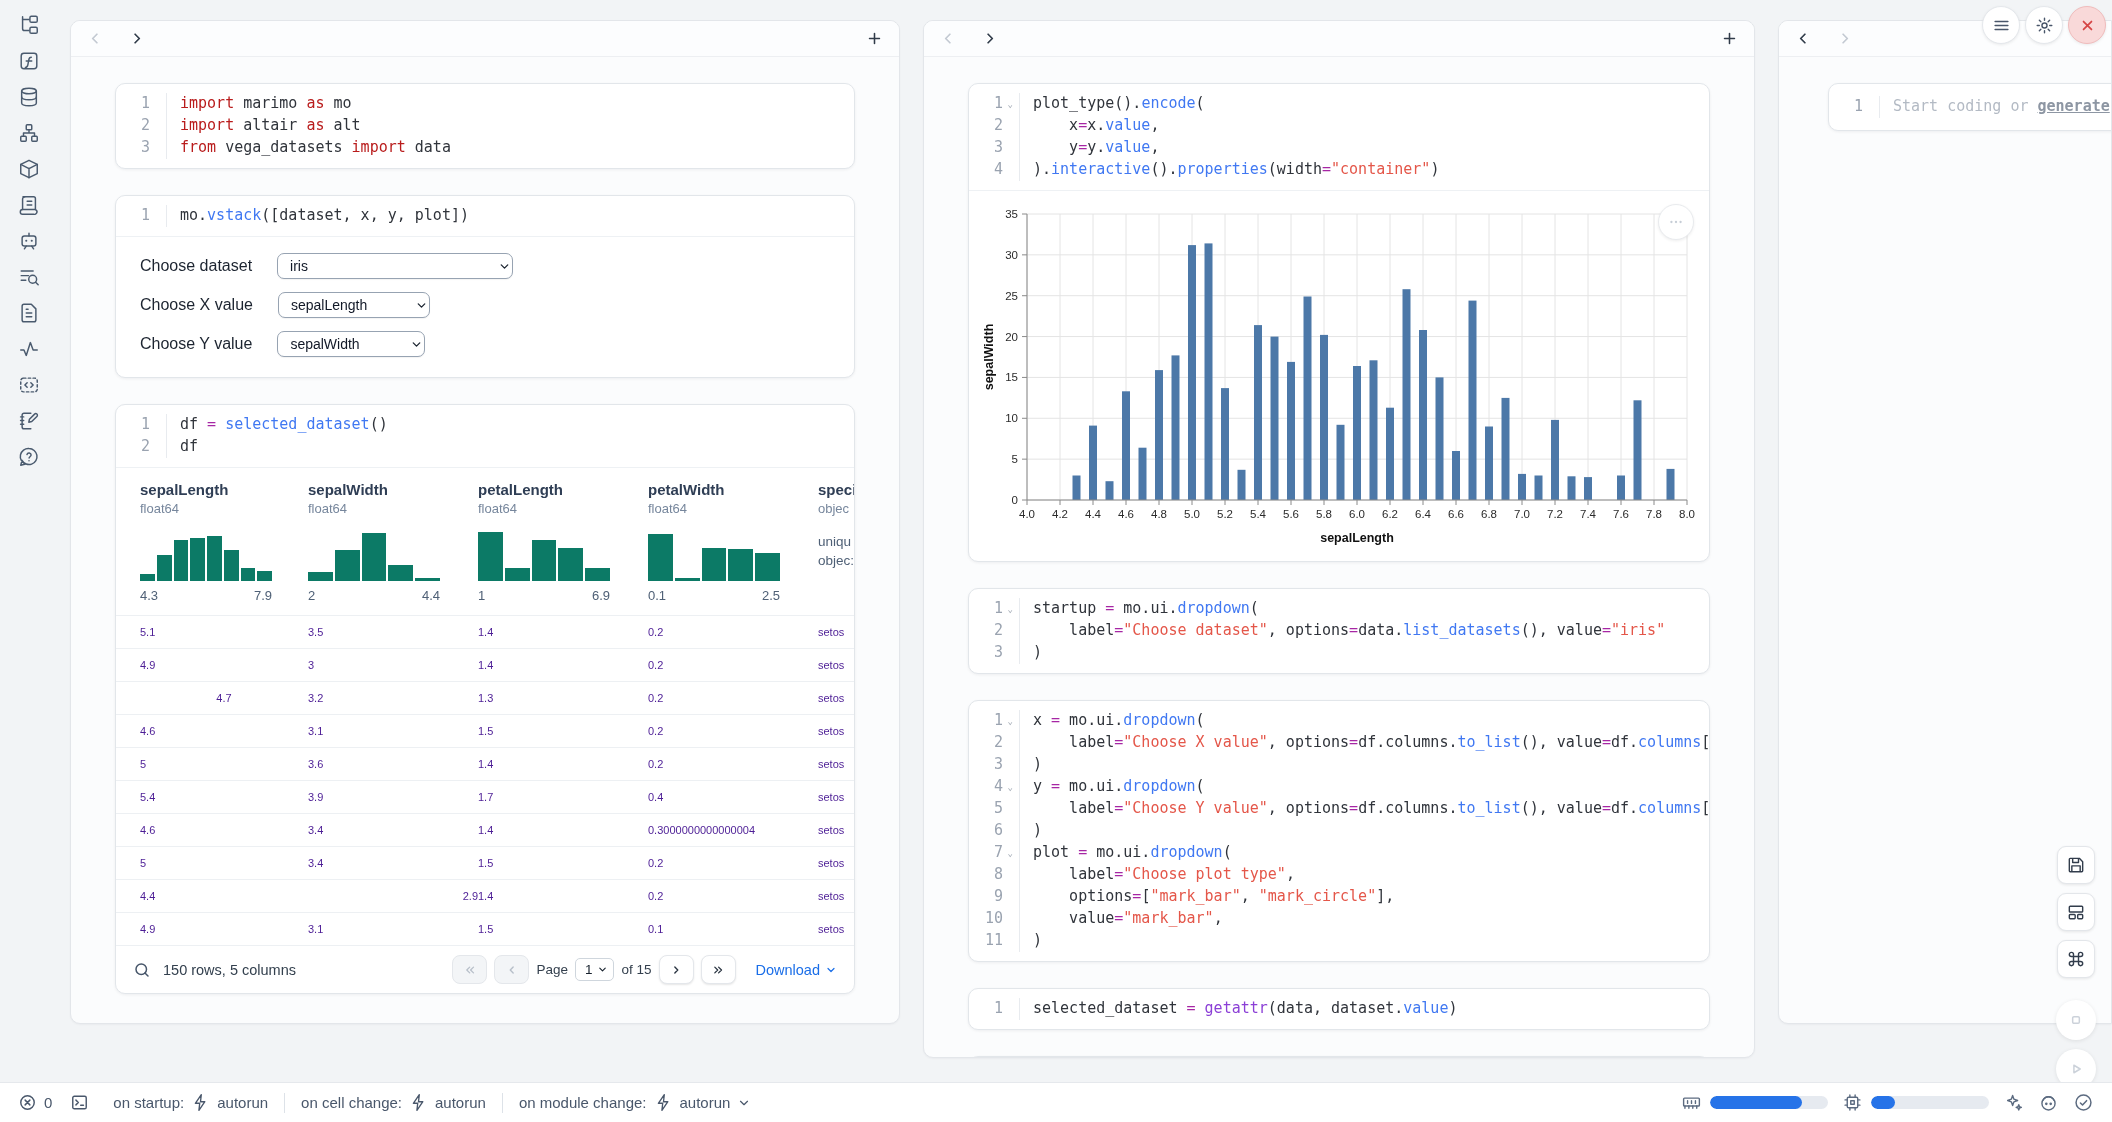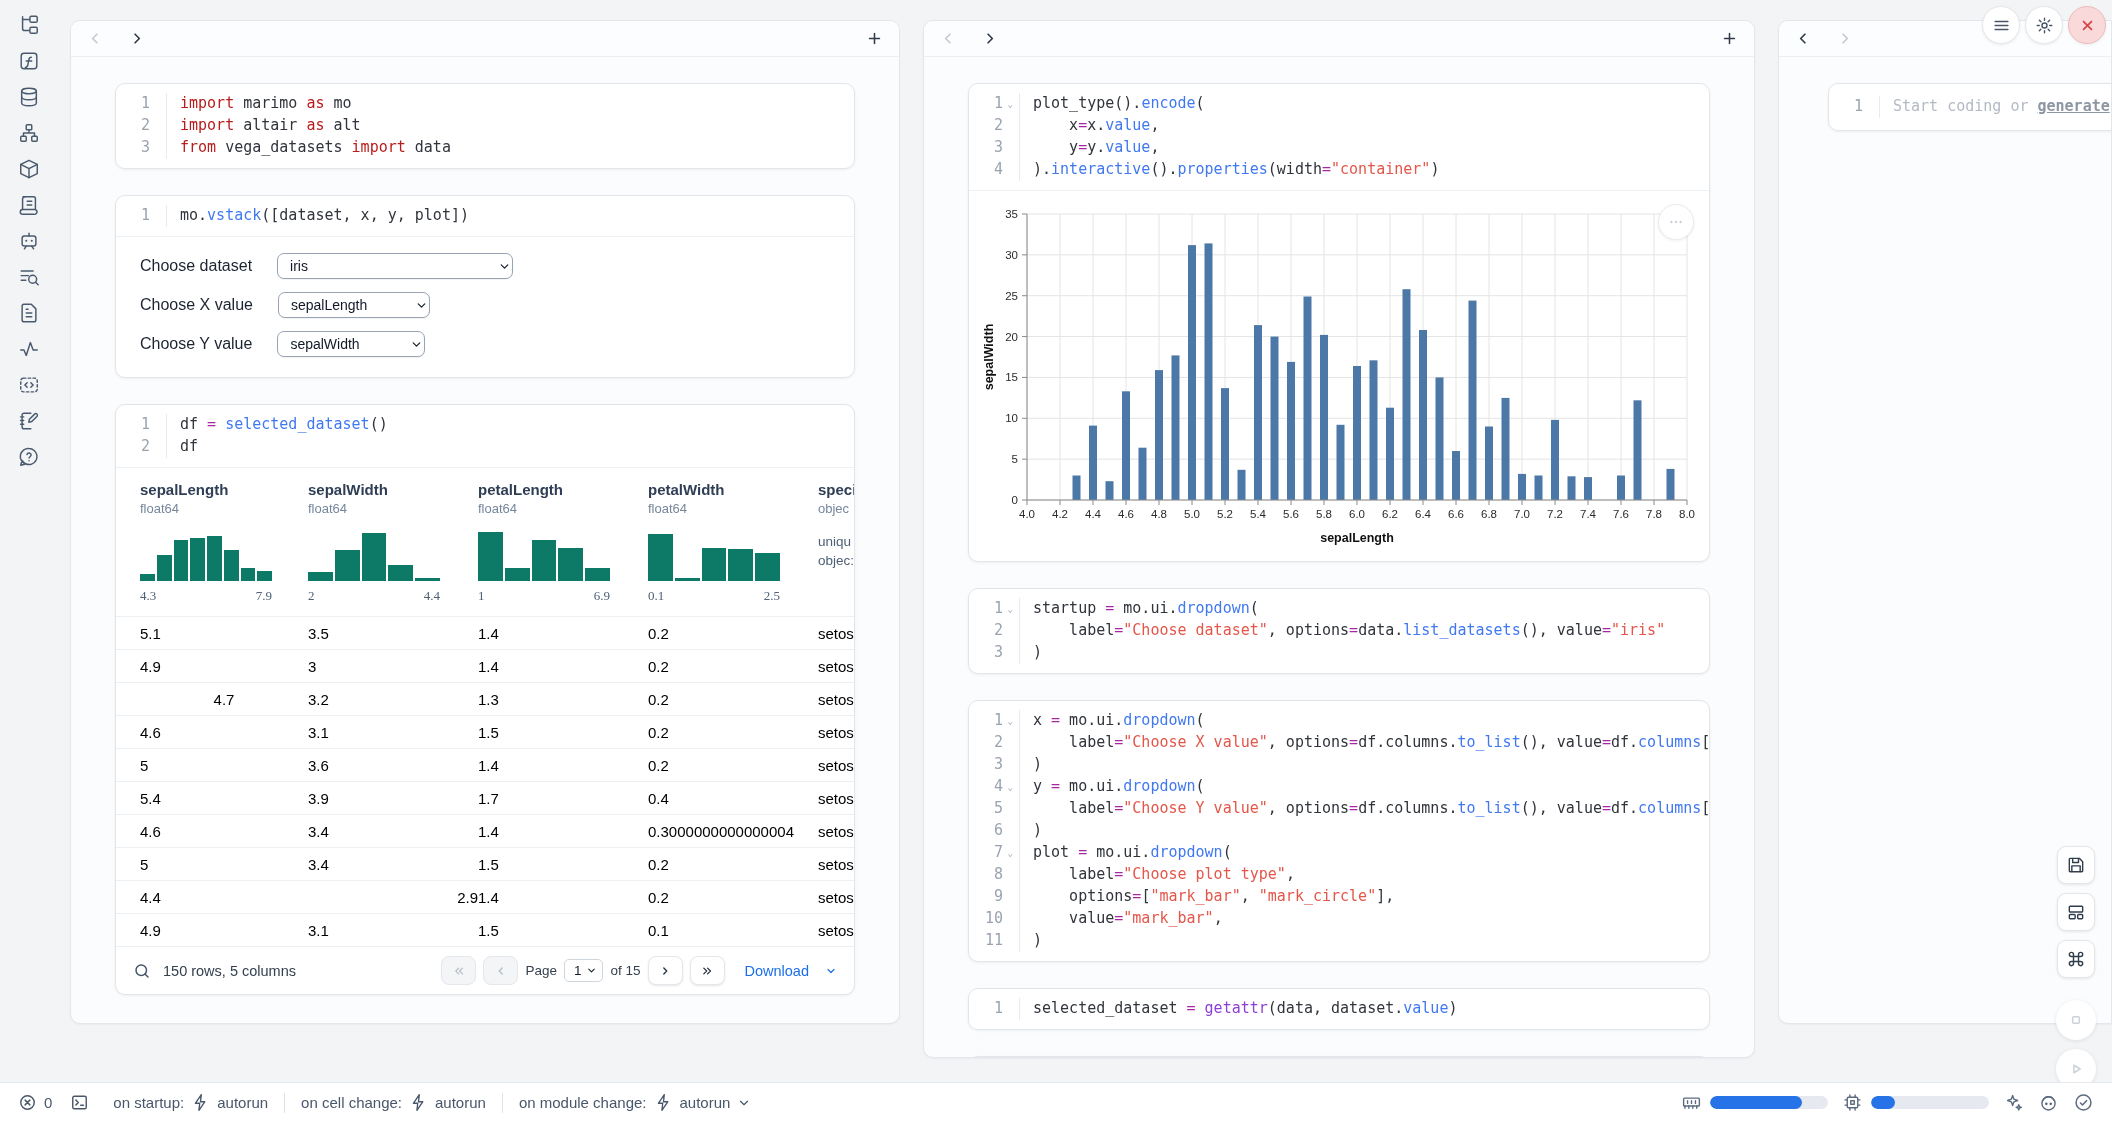--- a/index.html
+++ b/index.html
@@ -38,39 +38,39 @@
   .form-out { padding:16px 24px 20px 24px; display:flex; flex-direction:column; gap:13px; }
   .form-row { display:flex; align-items:center; gap:25px; font-size:16px; color:#1c2430; }
   .sel { display:inline-flex; align-items:center; justify-content:space-between; border:1px solid #97a3b2; border-radius:7px; padding:4px 9px 4px 12px; font-size:14px; color:#111827; background:#fff; box-shadow:0 1px 1px rgba(0,0,0,.05); cursor:pointer; }
   .sel svg { width:13px; height:13px; margin-left:8px; color:#1b2430; flex:none; }
 
   
   .thead { display:flex; padding:13px 0 12px 24px; overflow:hidden; }
   .tcol { flex:none; cursor:pointer; }
   .cname { font-weight:bold; font-size:15px; color:#2f3e55; }
   .ctype { font-size:13px; color:#76869c; margin-top:3px; }
-  .hist { margin-top:13px; width:132px;font-family:Liberation Serif, serif; }
+  .hist { margin-top:13px; width:132px; }
   .hbars { display:flex; align-items:flex-end; gap:2px; height:52px; }
   .hbar { flex:1; background:#0c7a66; }
   .hlbl { display:flex; justify-content:space-between; font-size:13px; color:#4f6076; margin-top:7px; }
   .cmeta { font-size:13.5px; color:#4f6076; margin-top:16px; line-height:19px; }
-  .trow { display:flex; align-items:center; height:33px; border-top:1px solid #edf0f3; padding-left:24px; font-size:15px; color:#000000; overflow:hidden; }
+  .trow { display:flex; align-items:center; height:33px; border-top:1px solid #edf0f3; padding-left:24px; font-size:11px; color:#4c1d95; overflow:hidden; }
   .tcell { flex:none; white-space:nowrap; overflow:hidden; }
   .tfoot { display:flex; align-items:center; border-top:1px solid #edf0f3; height:48px; padding:0 17px; }
   .tfoot .fsearch { color:#47566a; display:flex; cursor:pointer; }
   .tfoot .fsearch svg { width:18px; height:18px; }
   .summary { font-size:14.5px; color:#33404e; margin-left:12px; }
   .pager { margin-left:auto; display:flex; align-items:center; gap:7px; }
   .pgbtn { width:35px; height:29px; border-radius:8px; border:1px solid #e4e7eb; display:flex; align-items:center; justify-content:center; background:#fff; color:#2b3542; box-shadow:0 1px 2px rgba(0,0,0,.1); cursor:pointer; }
   .pgbtn svg { width:14px; height:14px; }
   .pgbtn.dis { background:#f3f5f7; color:#b7bfc9; box-shadow:none; }
   .pglabel { font-size:13.5px; color:#333f4d; }
   .pgsel { border:1px solid #cfd6dd; border-radius:5px; padding:3px 5px 3px 9px; font-size:13.5px; color:#16202c; display:flex; align-items:center; gap:5px; background:#fff; cursor:pointer; }
   .pgsel svg { width:11px; height:11px; }
-  .download { display:flex; align-items:center; gap:16px; color:#1a6ee8; font-size:14.5px; margin-left:13px; cursor:pointer; }
+  .download { display:flex; align-items:center; gap:5px; color:#1a6ee8; font-size:14.5px; margin-left:13px; cursor:pointer; }
   .download svg { width:12px; height:12px; }
 
   
   .chart-out { padding:10px 12px 12px 12px; position:relative; }
   .dots-btn { position:absolute; top:13px; right:15px; width:36px; height:36px; border-radius:50%; background:#fff; border:1px solid #e9ebee; box-shadow:0 1px 3px rgba(0,0,0,.07); display:flex; align-items:center; justify-content:center; color:#c6cdd6; cursor:pointer; }
   .dots-btn svg { width:20px; height:20px; }
 
   
   .scratch-cell { margin:26px 0 0 49px; width:330px; background:#fff; border:1px solid #e2e6ea; border-radius:10px; box-shadow:0 1px 3px rgba(15,23,42,.06); }
   .scratch-cell .cell-code { padding:12px 0; }

